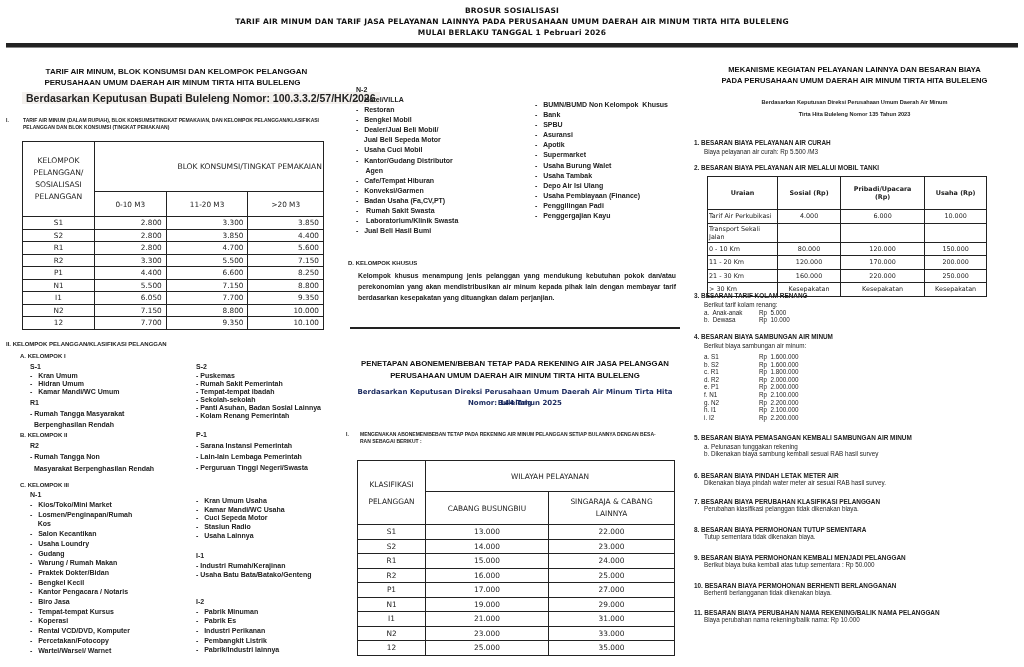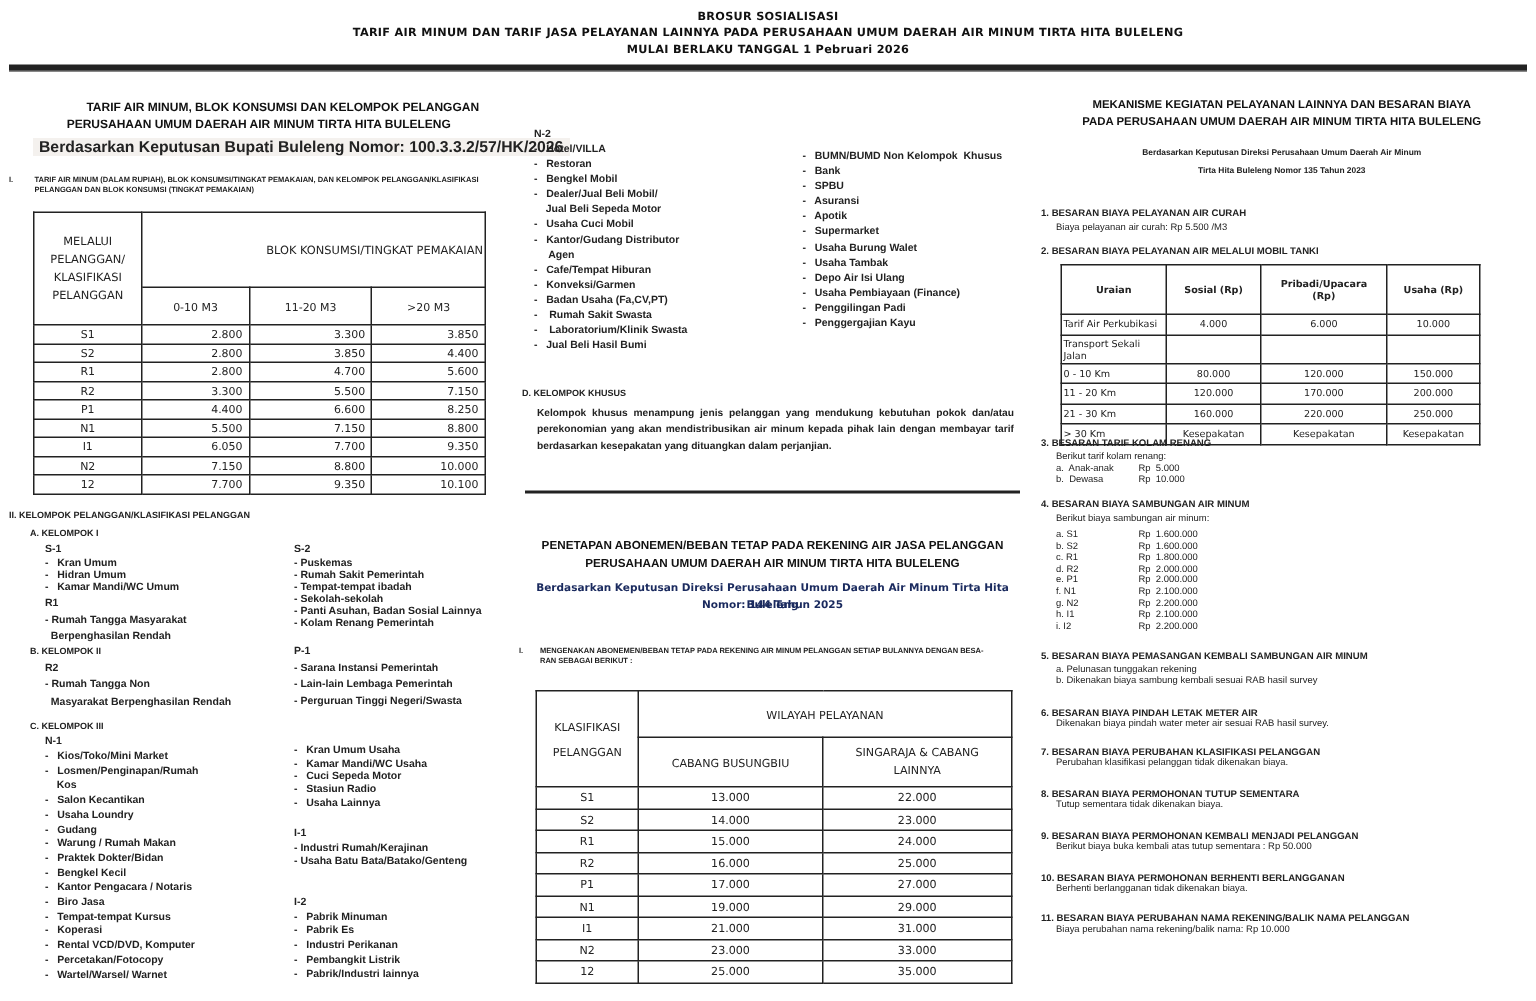--- a/index.html
+++ b/index.html
@@ -33,31 +33,31 @@
   .divider { height:2px; background:#222; }
 </style>
 </head>
 <body>
 
 <div class="abs hdr" style="top:6px;">BROSUR SOSIALISASI</div>
 <div class="abs hdr" style="top:17px;">TARIF AIR MINUM DAN TARIF JASA PELAYANAN LAINNYA PADA PERUSAHAAN UMUM DAERAH AIR MINUM TIRTA HITA BULELENG</div>
 <div class="abs hdr" style="top:28px;">MULAI BERLAKU TANGGAL 1 Pebruari 2026</div>
 <div class="abs hr-top"></div>
 
-<div class="abs title" style="left:16px; width:345px; top:66px;">TARIF AIR MINUM, BLOK KONSUMSI DAN KELOMPOK PELANGGAN</div>
+<div class="abs title" style="left:4px; width:345px; top:66px;">TARIF AIR MINUM, BLOK KONSUMSI DAN KELOMPOK PELANGGAN</div>
 <div class="abs title" style="left:0; width:345px; top:77px;">PERUSAHAAN UMUM DAERAH   AIR MINUM  TIRTA HITA BULELENG</div>
 <div class="abs kep" style="left:22px; top:92px;">Berdasarkan Keputusan Bupati Buleleng Nomor: 100.3.3.2/57/HK/2026</div>
 <div class="abs small-caps" style="left:6px; top:117px;">I.</div>
 <div class="abs small-caps" style="left:23px; top:117px;">TARIF AIR MINUM (DALAM RUPIAH), BLOK KONSUMSI/TINGKAT PEMAKAIAN, DAN KELOMPOK PELANGGAN/KLASIFIKASI</div>
 <div class="abs small-caps" style="left:23px; top:124px;">PELANGGAN DAN BLOK KONSUMSI (TINGKAT PEMAKAIAN)</div>
 
 <table class="abs t1">
   <thead>
     <tr>
-      <th rowspan="2" style="width:67px; padding:2px; line-height:12px; font-size:7.6px;">MELALUI PELANGGAN/ KLASIFIKASI PELANGGAN</th>
+      <th rowspan="2" style="width:67px; padding:2px; line-height:12px; font-size:7.6px;">KELOMPOK PELANGGAN/ SOSIALISASI PELANGGAN</th>
       <th colspan="3" style="height:47px; font-size:7.6px;text-align:right;">BLOK KONSUMSI/TINGKAT PEMAKAIAN</th>
     </tr>
     <tr>
       <th style="height:22px;margin-left:15px;">0-10 M3</th>
       <th>11-20 M3</th>
       <th>&gt;20 M3</th>
     </tr>
   </thead>
   <tbody id="t1body">
       <tr>

